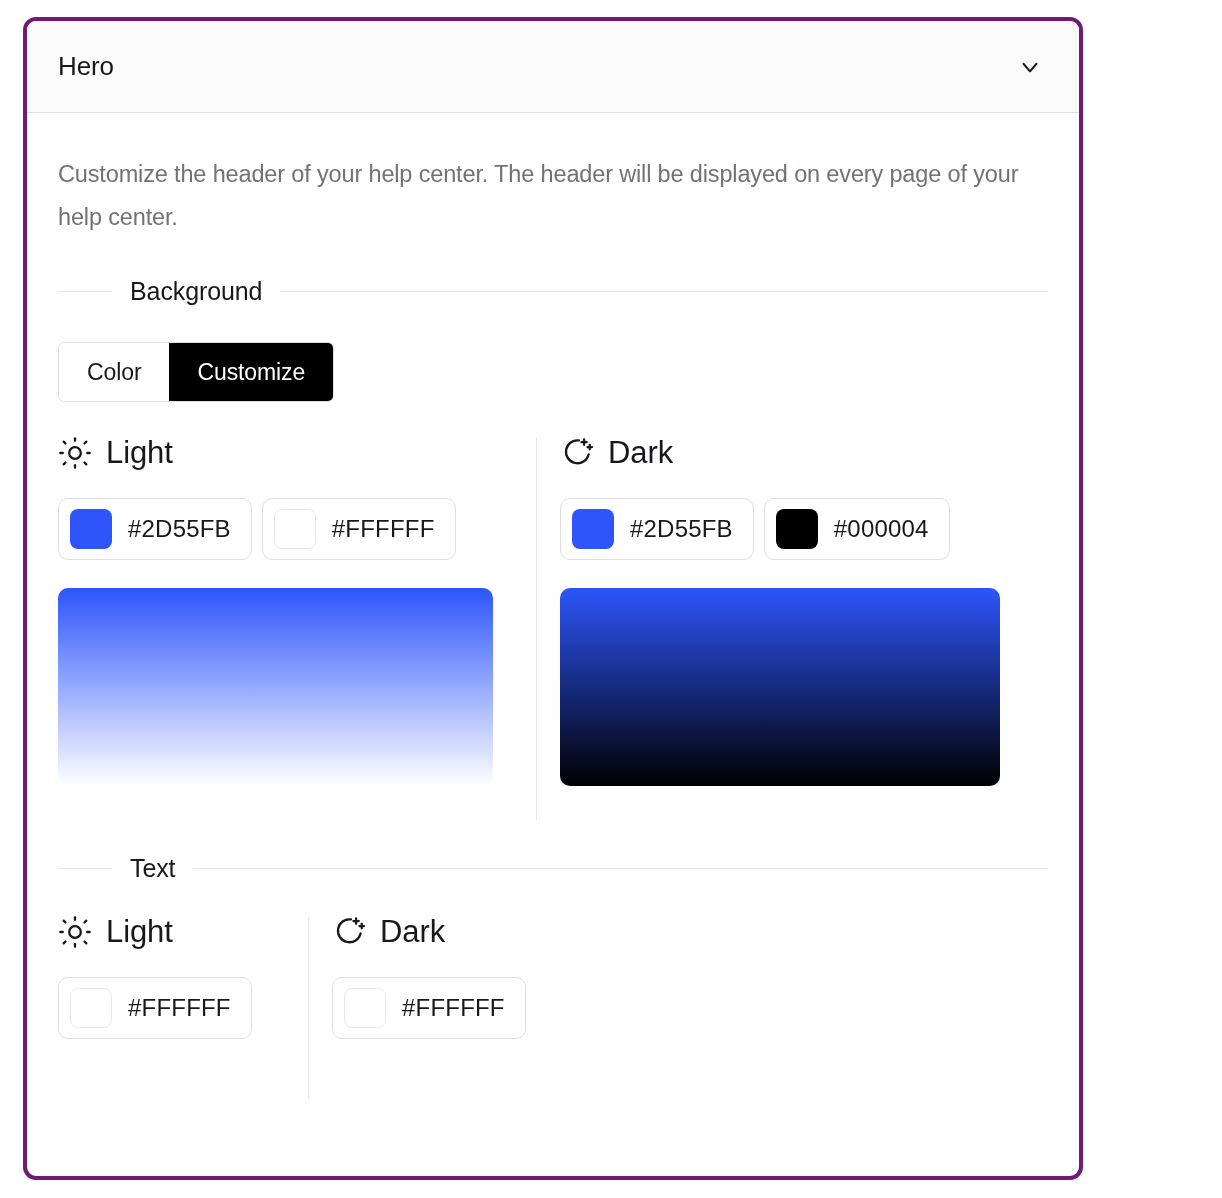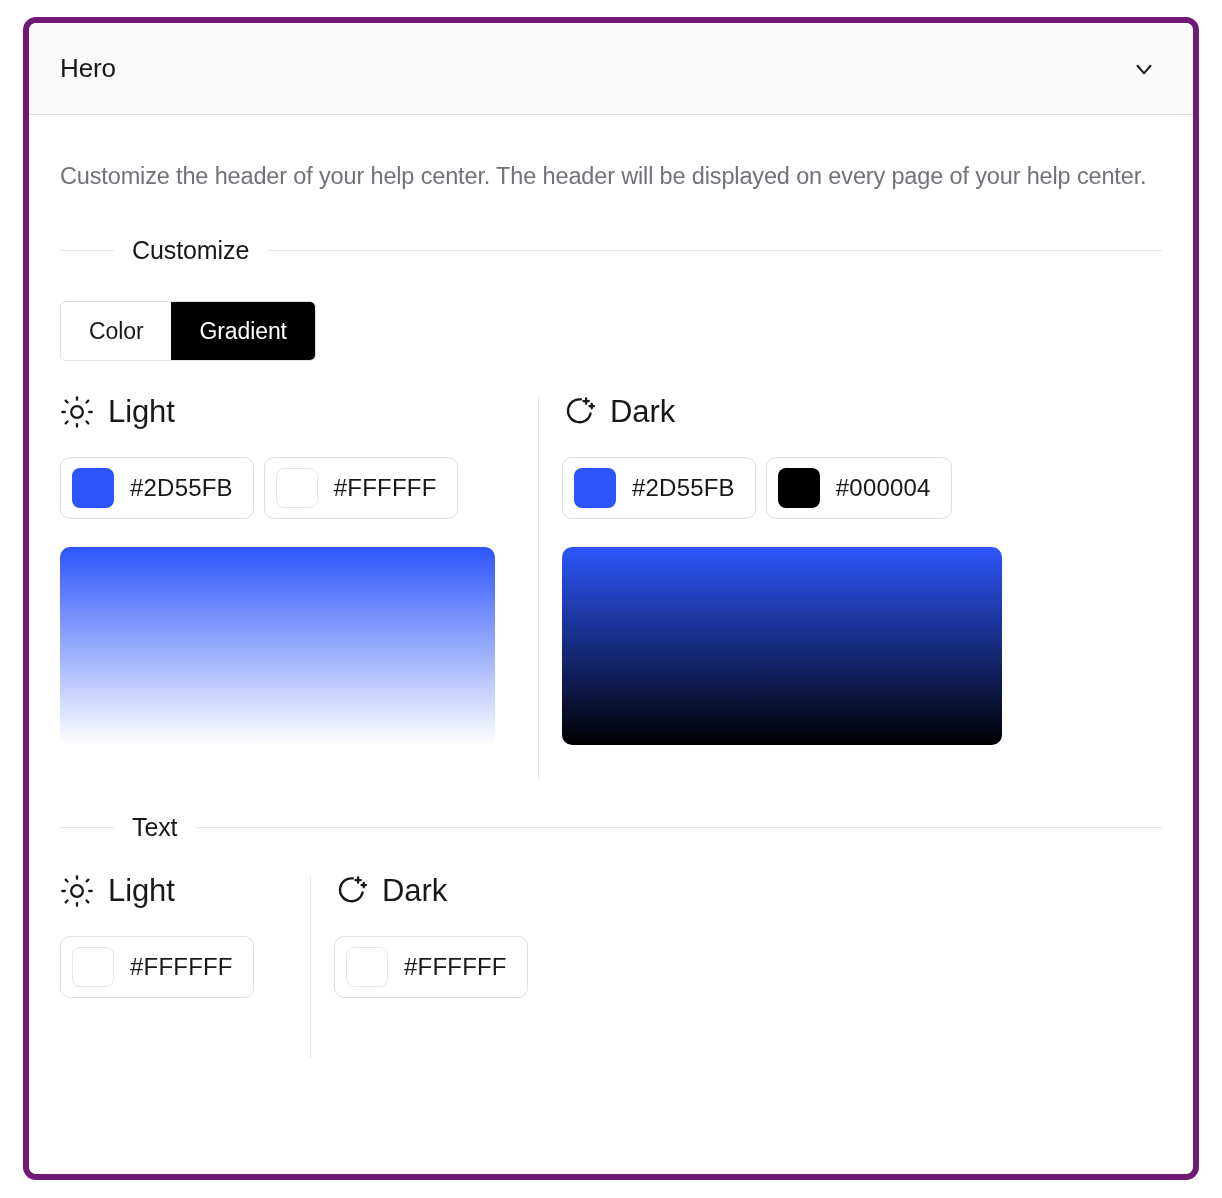--- a/index.html
+++ b/index.html
@@ -10,24 +10,24 @@
     height: 1198px;
     background: #ffffff;
     font-family: "Liberation Sans", sans-serif;
     -webkit-font-smoothing: antialiased;
   }
 
   .card {
     position: absolute;
     left: 23px;
     top: 17px;
-    width: 1176px;
+    width: 1060px;
     height: 1163px;
     background: #ffffff;
-    border: 6px solid #701a75;
+    border: 4px solid #701a75;
     border-radius: 13px;
     overflow: hidden;
   }
 
   
   .card-header {
     height: 92px;
     background: #fafafa;
     border-bottom: 1px solid #dcdee0;
     display: flex;
@@ -230,28 +230,28 @@
     </button>
   </div>
 
   <div class="card-body">
 
     <p class="description">Customize the header of your help center. The header will be displayed on every page of your help center.</p>
 
     
     <div class="section-head">
       <span class="rule-short"></span>
-      <span class="section-label">Customize</span>
+      <span class="section-label">Background</span>
       <span class="rule-long"></span>
     </div>
 
     
     <div class="segmented">
       <button class="segment">Color</button>
-      <button class="segment active">Gradient</button>
+      <button class="segment active">Customize</button>
     </div>
 
     
     <div class="theme-grid">
       <span class="vdivider bg-div"></span>
 
       <div class="theme-col light-col">
         <div class="theme-label">
           <span>
             <svg width="34" height="34" viewBox="0 0 24 24" fill="none" stroke="#18181b" stroke-width="1.6" stroke-linecap="round" stroke-linejoin="round">

